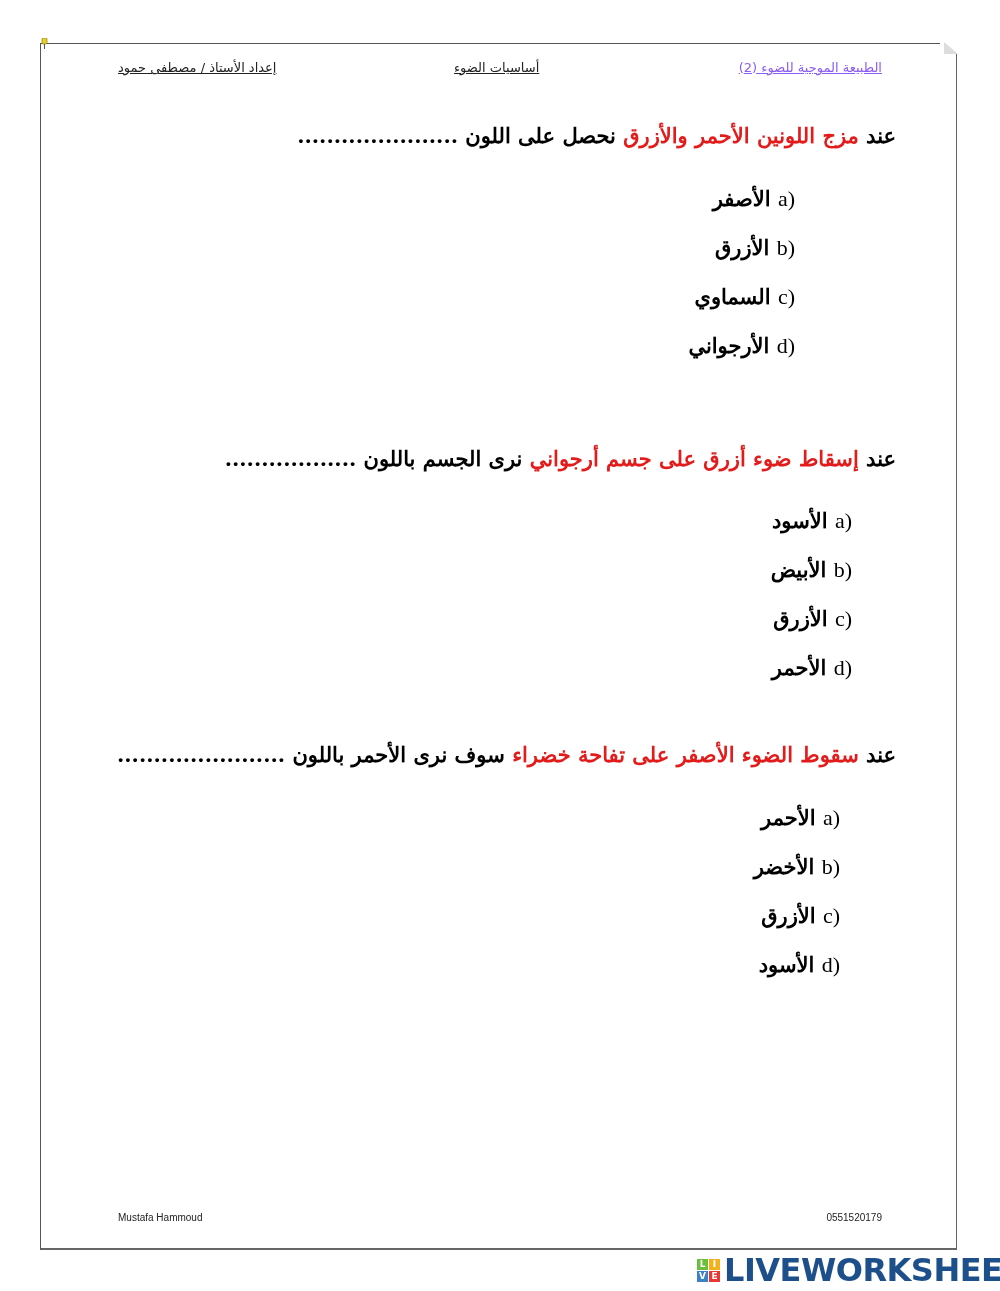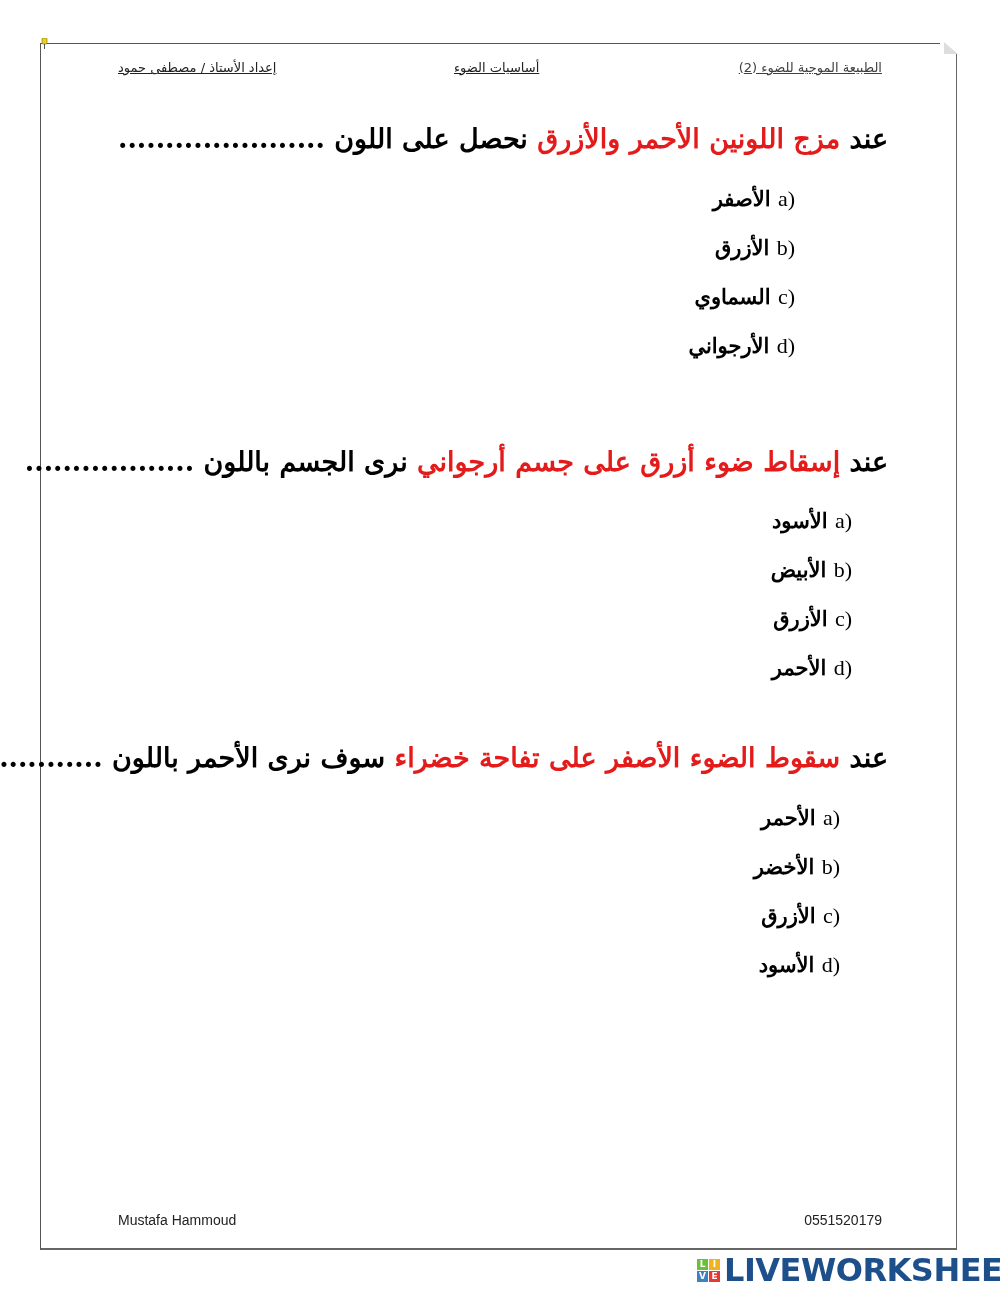--- a/index.html
+++ b/index.html
@@ -17,31 +17,31 @@
     }
     .fold::after {
       content: ""; position: absolute; right: 0; top: 0; width: 0; height: 0;
       border-left: 14px solid #ddd; border-top: 12px solid transparent;
     }
     .pin {
       position: absolute; left: 41px; top: 38px; width: 7px; height: 11px;
     }
     .hdr { position: absolute; top: 60px; font-family: "DejaVu Sans", sans-serif;
            font-size: 13px; direction: rtl; white-space: nowrap; text-decoration: underline; }
-    .hdr-title { right: 118px; color: #404040; text-align: right; }
+    .hdr-title { right: 118px; color: #8b5cf6; text-align: right; }
     .hdr-topic { left: 454px; color: #222; }
     .hdr-author { left: 118px; color: #222; }
-    .q { position: absolute; right: 112px; direction: rtl; font-size: 27px;
+    .q { position: absolute; right: 104px; direction: rtl; font-size: 21px;
          font-weight: bold; white-space: nowrap; }
     .q .red { color: #e31b1b; }
     .opts { position: absolute; direction: rtl; font-size: 21px; font-weight: bold; }
     .opt { height: 49px; line-height: 49px; white-space: nowrap; direction: ltr; text-align: right; }
     .opt .lbl { font-family: "Liberation Serif", serif; font-weight: normal; font-size: 22px; }
     .footer { position: absolute; top: 1212px; font-family: "Liberation Sans", sans-serif;
-              font-size: 14px; color: #222; }
+              font-size: 10px; color: #222; }
     .ft-name { left: 118px; }
     .ft-phone { right: 118px; }
     .brand { position: absolute; left: 697px; top: 1255px; height: 30px; display: flex;
              align-items: center; }
     .live-grid { display: grid; grid-template-columns: 11px 11px; grid-template-rows: 11px 11px;
                  gap: 1px; margin-right: 4px; }
     .live-grid span { font-family: "DejaVu Sans", sans-serif; font-size: 9px; font-weight: bold;
                       color: #fff; display: flex; align-items: center; justify-content: center; }
     .brand-text { font-family: "DejaVu Sans", sans-serif; font-weight: bold; font-size: 32px;
                   color: #1d4f8a; letter-spacing: -0.5px; }

